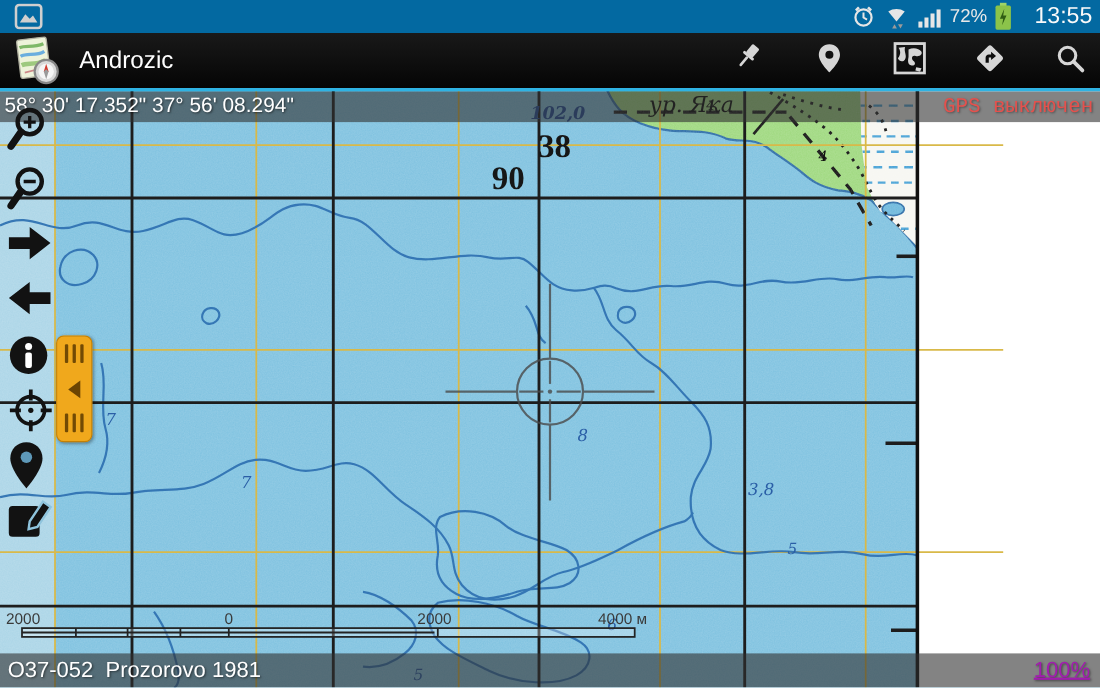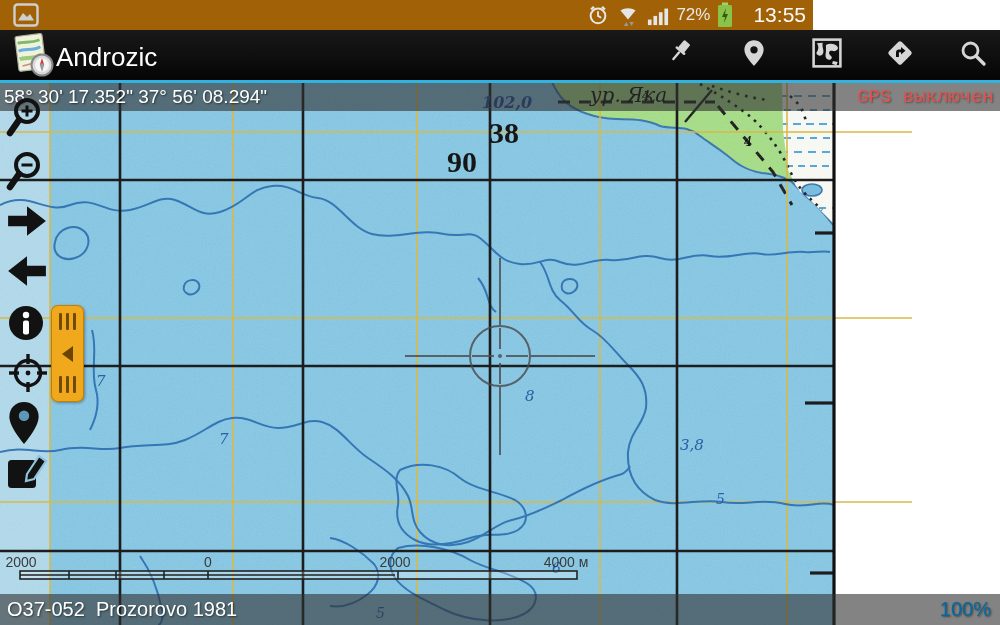--- a/index.html
+++ b/index.html
@@ -1,41 +1,41 @@
 <!DOCTYPE html>
 <html><head>
 <meta charset="utf-8">
 <style>
   html,body{margin:0;padding:0;}
   body{width:1000px;height:625px;overflow:hidden;font-family:"Liberation Sans",sans-serif;background:#fff;}
   .screen{position:relative;width:1000px;height:625px;background:#fff;}
 
   
-  .statusbar{position:absolute;left:0;top:0;width:813px;height:30px;background:#a16207;display:flex;align-items:center;}
+  .statusbar{position:absolute;left:0;top:0;width:1000px;height:30px;background:#0369a1;display:flex;align-items:center;}
   .sb-left{position:absolute;left:13px;top:3px;width:26px;height:24px;}
   .sb-right{position:absolute;right:4px;top:0;height:30px;display:flex;align-items:center;gap:7px;}
   .sb-pct{color:#e8e8e8;font-size:17px;}
   .sb-time{color:#fafafa;font-size:21px;margin-left:13px;margin-right:3px;}
   .sb-ic{display:block;}
 
   
   .actionbar{position:absolute;left:0;top:30px;width:1000px;height:50px;background:linear-gradient(#191919,#050505);}
   .accent-line{position:absolute;left:0;top:80px;width:1000px;height:3px;background:#2fb3e3;}
   .app-icon{position:absolute;left:10px;top:33px;width:46px;height:46px;}
-  .app-title{position:absolute;left:56px;top:42px;color:#fff;font-size:26px;}
+  .app-title{position:absolute;left:72px;top:42px;color:#fff;font-size:22px;}
   .ab-actions{position:absolute;right:12px;top:38px;display:flex;gap:43px;align-items:center;}
   .ab-btn{width:30px;height:30px;display:flex;align-items:center;justify-content:center;}
 
   
   .coordband{position:absolute;left:0;top:83px;width:1000px;height:28px;background:rgba(48,48,48,.60);display:flex;align-items:center;justify-content:space-between;}
   .coords{color:#fff;font-size:19px;margin-left:4px;text-shadow:1px 1px 2px rgba(0,0,0,.55);white-space:pre;}
   .gps{color:#e4514d;font-size:19px;margin-right:6px;text-shadow:1px 1px 2px rgba(0,0,0,.4);font-family:Liberation Mono, monospace;}
   .bottomband{position:absolute;left:0;top:594px;width:1000px;height:31px;background:rgba(48,48,48,.60);display:flex;align-items:center;justify-content:space-between;}
   .mapname{color:#fff;font-size:20px;margin-left:7px;white-space:pre;text-shadow:1px 1px 2px rgba(0,0,0,.5);}
-  .zoomlvl{color:#0369a1;font-size:20px;margin-right:9px;text-shadow:1px 1px 2px rgba(0,0,0,.5);}
+  .zoomlvl{color:#a21caf;font-size:20px;margin-right:9px;text-shadow:1px 1px 2px rgba(0,0,0,.5);text-decoration:underline;}
 
   
   .mapwrap{position:absolute;left:0;top:82px;width:1000px;height:543px;}
   .blue-lbl{font:italic 15px "DejaVu Serif",serif;fill:#2a5ea6;}
   .blue-lbl-sm{font:italic 14px "DejaVu Serif",serif;fill:#2a5ea6;}
   .elev-lbl{font:italic bold 16px "DejaVu Serif",serif;fill:#234f9b;}
   .blk-lbl{font:bold 30px "Liberation Serif",serif;fill:#161616;}
   .place-lbl{font:italic 20px "DejaVu Serif",serif;fill:#0e0e0e;}
   .marsh-lbl{font:italic 13px "DejaVu Serif",serif;fill:#101010;}
   .scale-lbl{font:14px "Liberation Sans",sans-serif;fill:#3a3a3a;}

